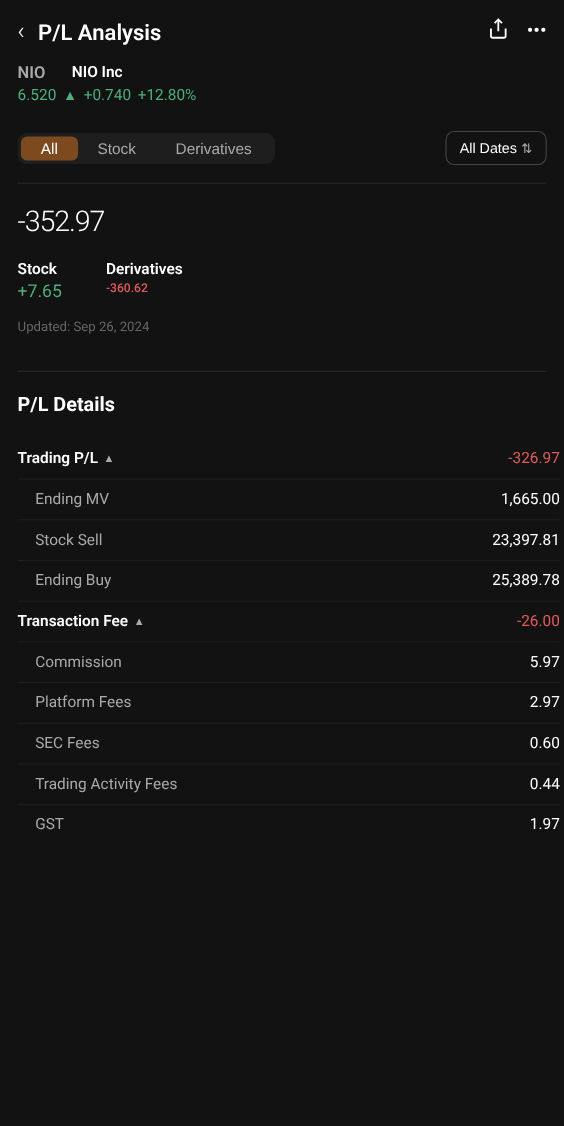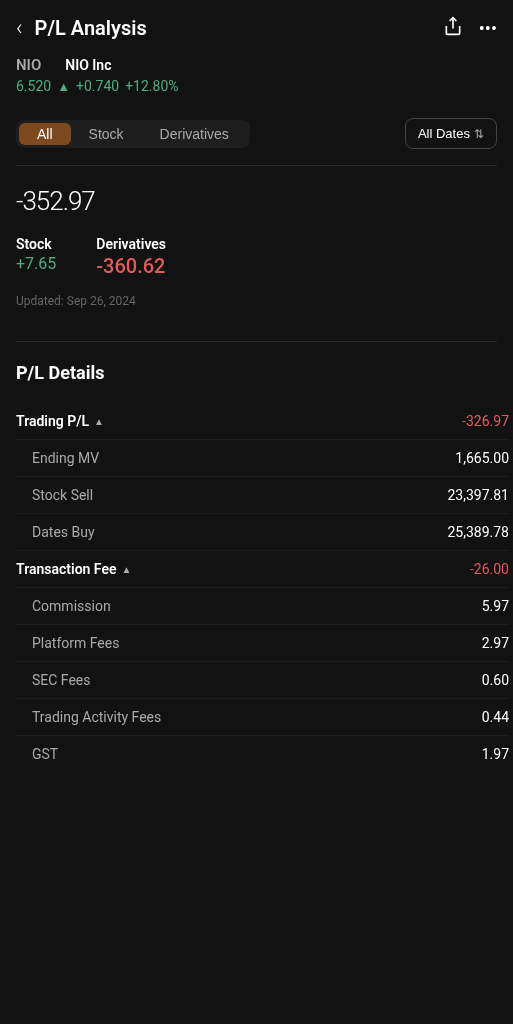--- a/index.html
+++ b/index.html
@@ -175,21 +175,21 @@
       font-weight: 600;
       color: #ffffff;
       margin-bottom: 2px;
     }
     .pl-breakdown-value-green {
       font-size: 16px;
       color: #4caf7d;
       font-weight: 400;
     }
     .pl-breakdown-value-red {
-      font-size: 20px;
+      font-size: 11px;
       color: #e05c5c;
       font-weight: 500;
     }
     .updated-text {
       font-size: 12px;
       color: #666666;
     }
 
     
     .pl-details-section {
@@ -323,21 +323,21 @@
   </div>
   <div class="row-divider"></div>
 
   <div class="detail-row">
     <span class="detail-row-label sub">Stock Sell</span>
     <span class="detail-row-value">23,397.81</span>
   </div>
   <div class="row-divider"></div>
 
   <div class="detail-row">
-    <span class="detail-row-label sub">Dates Buy</span>
+    <span class="detail-row-label sub">Ending Buy</span>
     <span class="detail-row-value">25,389.78</span>
   </div>
   <div class="row-divider"></div>
 
   <div class="detail-row">
     <span class="detail-row-label">
       <span>Transaction Fee</span>
       <span class="sort-icon">▲</span>
     </span>
     <span class="detail-row-value negative">-26.00</span>

